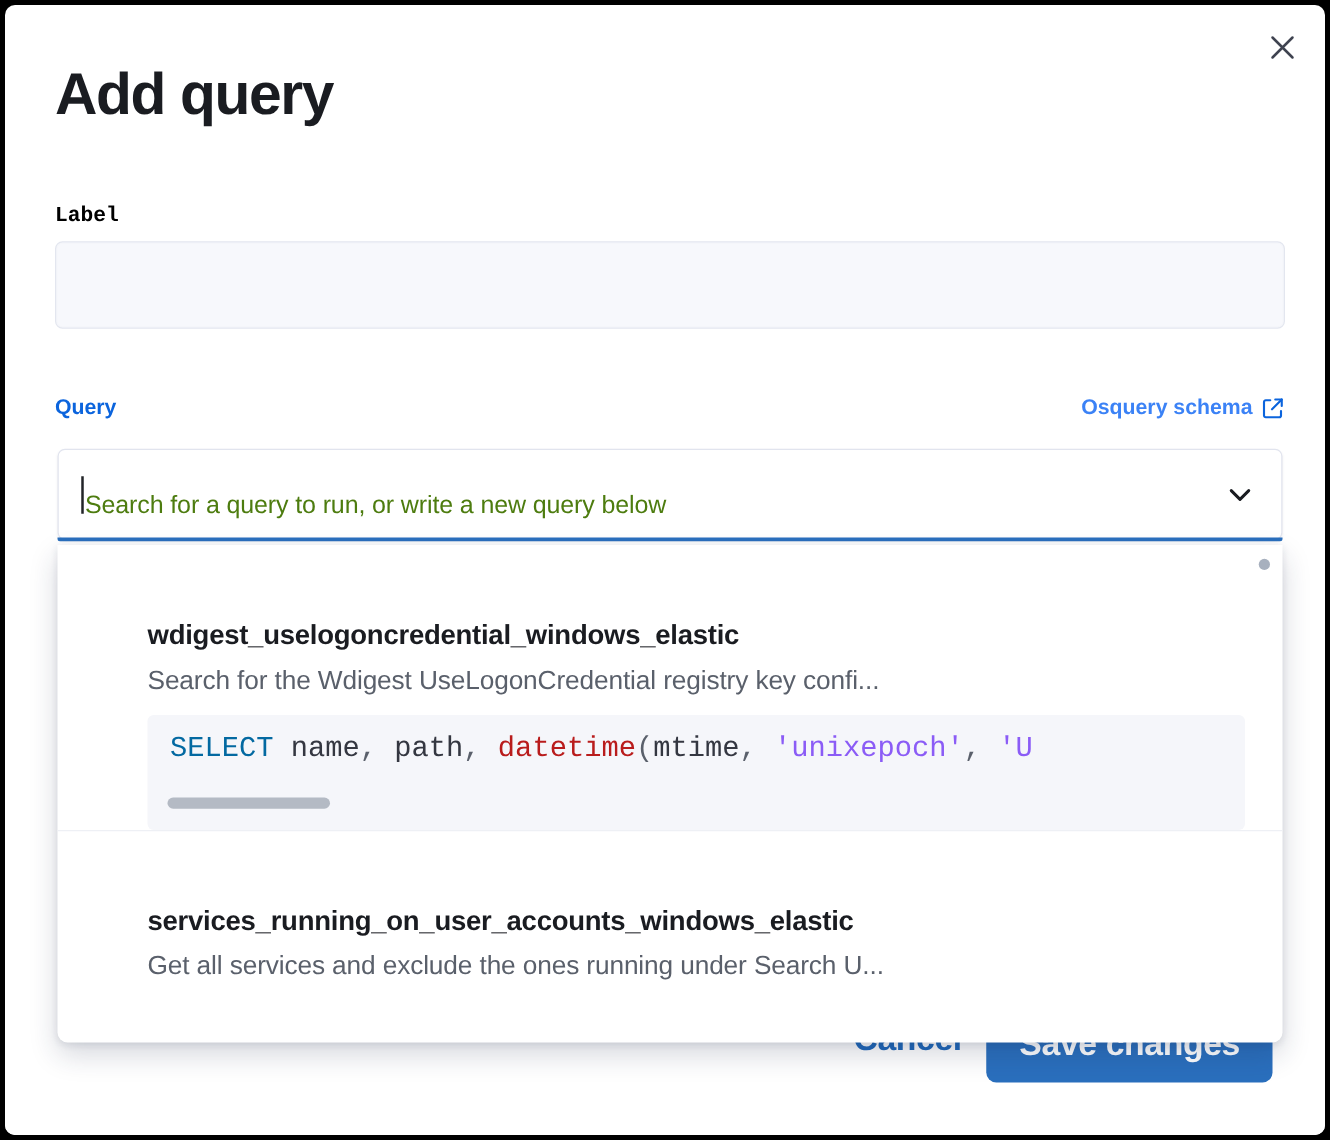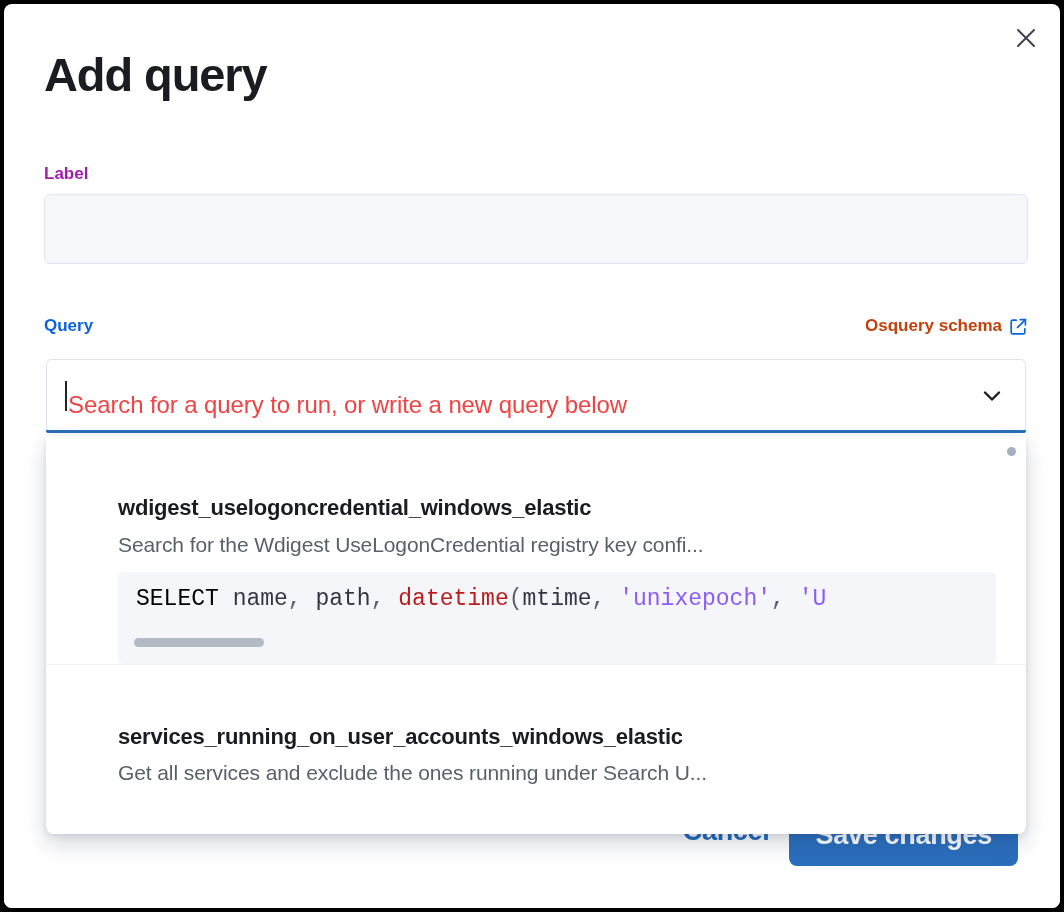--- a/index.html
+++ b/index.html
@@ -56,23 +56,24 @@
   .form-area {
     position: absolute;
     left: 40px;
     top: 160px;
     width: 984px;
   }
 
   .field-label {
     font-size: 17px;
     font-weight: 700;
-    color: #a21caf;
+    color: #000000;
     display: block;
     margin-bottom: 10px;
+    font-family: Liberation Mono, monospace;
   }
 
   .label-input {
     width: 984px;
     height: 70px;
     background: #f7f8fc;
     border: 1px solid #e3e6ef;
     border-radius: 6px;
     padding: 0 14px;
     font-family: "Liberation Sans", sans-serif;
@@ -93,21 +94,21 @@
     justify-content: space-between;
   }
   .query-label {
     font-size: 17px;
     font-weight: 700;
     color: #0b64dd;
   }
   .schema-link {
     font-size: 17px;
     font-weight: 700;
-    color: #c2410c;
+    color: #3b82f6;
     text-decoration: none;
     display: inline-flex;
     align-items: center;
     gap: 7px;
     cursor: pointer;
   }
   .schema-link svg { display: block; }
 
   
   .combo {
@@ -140,22 +141,22 @@
     position: relative;
     height: 100%;
   }
   .text-caret {
     width: 2px;
     height: 30px;
     background: #222428;
     margin-right: 1px;
   }
   .combo-placeholder {
-    font-size: 24px;
-    color: #ef4444;
+    font-size: 20px;
+    color: #4d7c0f;
     letter-spacing: -0.1px;
     white-space: nowrap;
     margin-top: 18px;
   }
   .chevron {
     display: flex;
     align-items: center;
     justify-content: center;
     width: 34px;
     height: 34px;
@@ -224,21 +225,21 @@
   .dd-code.short { height: 58px; padding-top: 14px; }
 
   .code-line {
     font-family: "Liberation Mono", monospace;
     font-size: 23px;
     letter-spacing: 0px;
     white-space: nowrap;
     color: #343741;
     line-height: 1.3;
   }
-  .tok-kw   { color: #000000; }
+  .tok-kw   { color: #0369a1; }
   .tok-fn   { color: #b91c1c; text-align: right; }
   .tok-str  { color: #8b5cf6; }
   .tok-punct{ color: #5a606b; }
 
   .code-hscroll {
     position: absolute;
     left: 16px;
     bottom: 17px;
     width: 130px;
     height: 9px;

